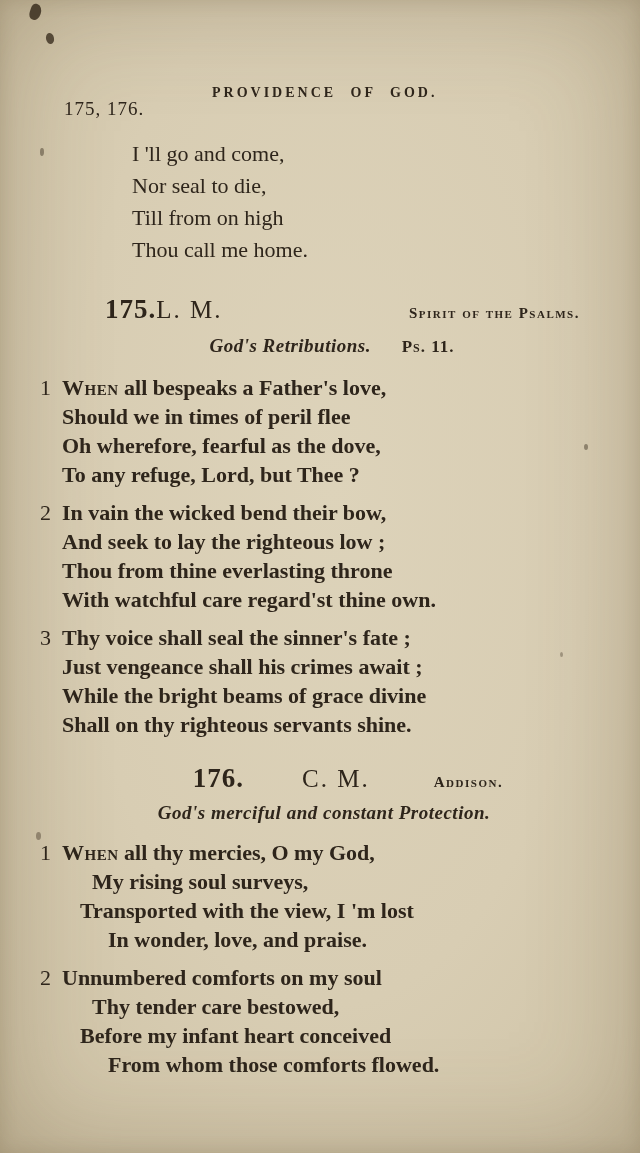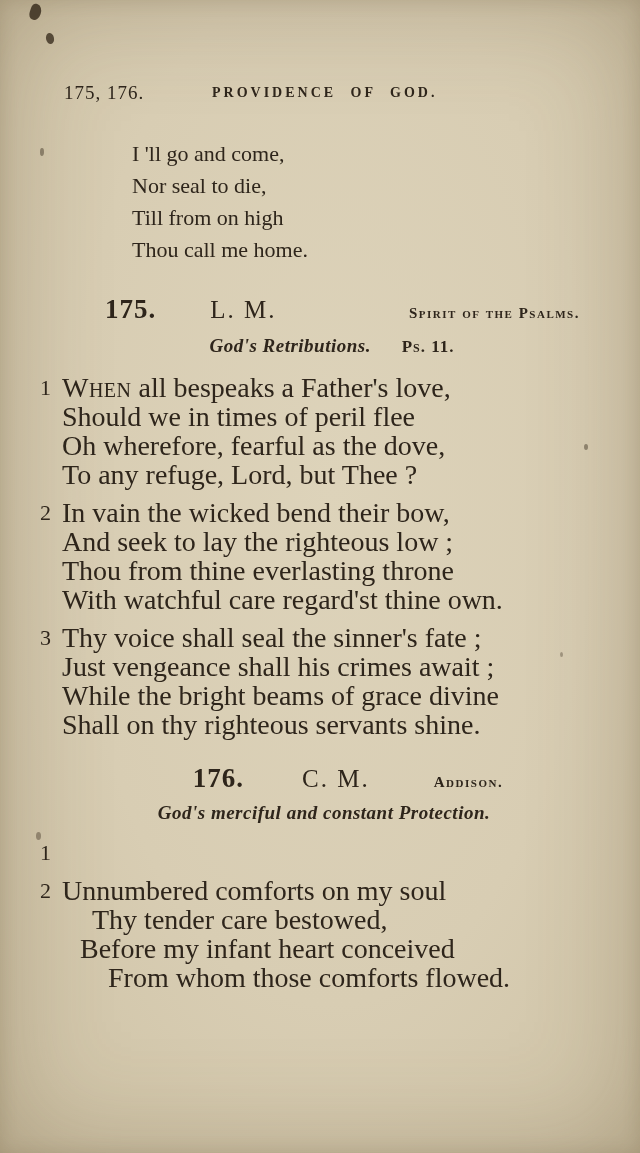--- a/index.html
+++ b/index.html
@@ -13,41 +13,41 @@
     color:#2e251b;
     background:
       radial-gradient(ellipse at 52% 42%, #ddd3ba 0%, #d8cdb3 55%, #cdc1a4 100%);
     box-shadow: inset 0 0 110px rgba(95,75,45,.30), inset 0 0 18px rgba(95,75,45,.18);
     padding-top:82px;
   }
 
   
   .running-head { position:relative; height:24px; }
   .pagenums {
-    position:absolute; left:64px; top:0;
+    position:absolute; left:64px; top:16px;
     font-size:19px; letter-spacing:1px;
   }
   .running-title {
     position:absolute; left:212px; top:3px;
     font-size:14px; font-weight:bold;
     letter-spacing:3px; word-spacing:8px;
   }
 
   
   .continuation {
     margin:32px 0 0 132px;
     font-size:22px; line-height:32px;
   }
 
   
   .hymn-heading { display:flex; align-items:baseline; }
   .hymn-heading-1 { margin-top:28px; padding:0 60px 0 105px; }
   .hymn-heading-2 { margin-top:24px; justify-content:center; transform:translateX(28px); }
   .hymn-number { font-size:27px; font-weight:bold; letter-spacing:1px; }
-  .hymn-meter  { font-size:25px; margin-left:54px; letter-spacing:2px; }
+  .hymn-meter  { font-size:25px; letter-spacing:2px; }
   .hymn-heading-2 .hymn-meter { margin-left:58px; }
   .attrib {
     font-size:15px; font-weight:bold;
     font-variant:small-caps; letter-spacing:1.5px;
   }
   .hymn-heading-1 .attrib { margin-left:auto; }
   .hymn-heading-2 .attrib { margin-left:64px; }
 
   
   .hymn-subtitle { margin-top:10px; text-align:center; font-size:19px; }
@@ -57,21 +57,21 @@
   .scripture-ref {
     font-variant:small-caps; font-weight:bold;
     font-size:17px; letter-spacing:1px; margin-left:26px;
   }
 
   
   .verses { margin-top:16px; padding:0 40px 0 0; }
   .verses-2 { margin-top:14px; }
   .verse { display:flex; margin-bottom:9px; }
   .verse-num { flex:none; width:22px; margin-left:40px; font-size:22px; line-height:29px; }
-  .vlines { font-size:28px; line-height:29px; }
+  .vlines { font-size:22px; line-height:29px;font-weight:bold; }
   .sc { font-variant:small-caps; letter-spacing:.5px; }
   
   .cm .line:nth-child(2) { margin-left:30px; }
   .cm .line:nth-child(3) { margin-left:18px; }
   .cm .line:nth-child(4) { margin-left:46px; }
 
   
   .speck { position:absolute; background:#3a2e1f; border-radius:50%; }
   .sp1 { left:30px; top:4px;  width:11px; height:16px; opacity:.85; transform:rotate(18deg); border-radius:40% 60% 55% 45%; }
   .sp2 { left:46px; top:33px; width:8px;  height:11px; opacity:.8; transform:rotate(-12deg); }
@@ -154,20 +154,26 @@
       <span class="hymn-meter">C. M.</span>
       <span class="attrib">Addison.</span>
     </div>
     <div class="hymn-subtitle hymn-subtitle-2">
       <span class="subtitle-it">God's merciful and constant Protection.</span>
     </div>
 
     <div class="verses verses-2">
       <div class="verse">
         <span class="verse-num">1</span>
+        <div class="vlines cm">
+          <div class="line"><span class="sc">When</span><span> all thy mercies, O my God,</span></div>
+          <div class="line">My rising soul surveys,</div>
+          <div class="line">Transported with the view, I 'm lost</div>
+          <div class="line">In wonder, love, and praise.</div>
+        </div>
       </div>
 
       <div class="verse">
         <span class="verse-num">2</span>
         <div class="vlines cm">
           <div class="line">Unnumbered comforts on my soul</div>
           <div class="line">Thy tender care bestowed,</div>
           <div class="line">Before my infant heart conceived</div>
           <div class="line">From whom those comforts flowed.</div>
         </div>

